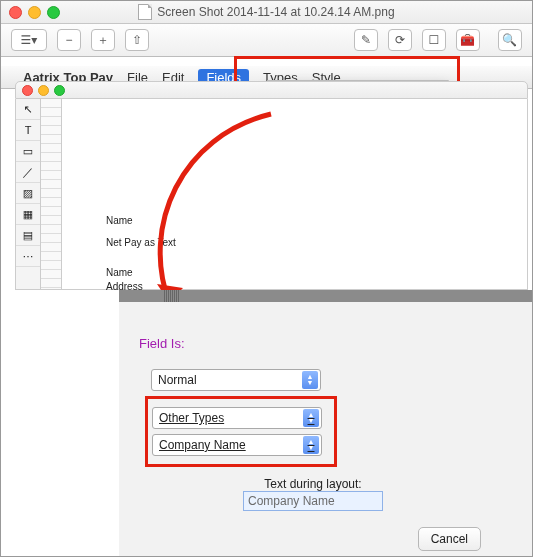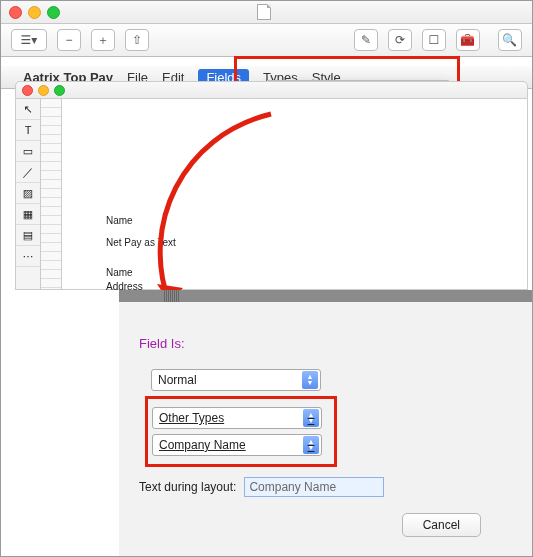--- a/index.html
+++ b/index.html
@@ -45,38 +45,39 @@
   
   .arrow-svg{position:absolute;left:120px;top:105px;pointer-events:none;}
   
   .dim{position:absolute;left:118px;top:289px;width:415px;height:268px;background:#f2f2f2;border-top:12px solid #8b8b8b;}
   .dim::before{content:"";position:absolute;left:45px;top:-12px;width:16px;height:12px;background:repeating-linear-gradient(90deg,#666,#666 1px,#8b8b8b 1px,#8b8b8b 2px);}
   .dialog{position:absolute;left:18px;top:28px;width:350px;background:#f2f2f2;}
   .dialog .dlabel{font-size:13px;color:#a21caf;margin:6px 0 18px 2px;}
   .combo{height:20px;background:#fff;border:1px solid #a9a9a9;border-radius:3px;display:flex;align-items:center;justify-content:space-between;padding:0 2px 0 6px;font-size:12px;margin:5px 0 5px 14px;width:160px;position:relative;}
   .combo .cap{width:16px;height:18px;background:linear-gradient(#8fb9ff,#5a8ff0);border-radius:2px;display:flex;flex-direction:column;align-items:center;justify-content:center;color:#fff;font-size:7px;line-height:6px;}
   .redbox2{border:3px solid #e2200f;padding:3px 4px;margin:4px 0 6px 8px;width:178px;text-decoration:underline;}
-  .row{display:flex;align-items:center;gap:8px;margin:10px 0 0 2px;font-size:12px;}
+  .row{display:flex;align-items:center;margin:10px 0 0 2px;font-size:12px;flex-direction:column;}
   .txtin{height:18px;border:1px solid #8fb2e8;background:#e9f2ff;color:#6b6b6b;padding:0 4px;font-size:12px;width:130px;}
   .btnrow{display:flex;gap:10px;justify-content:flex-end;margin:16px 6px 0 0;}
-  .btn{height:22px;border-radius:5px;padding:0 20px;font-size:12px;display:flex;align-items:center;justify-content:center;border:1px solid #b7b7b7;background:linear-gradient(#fff,#eee);margin-left:27px;}
+  .btn{height:22px;border-radius:5px;padding:0 12px;font-size:12px;display:flex;align-items:center;justify-content:center;border:1px solid #b7b7b7;background:linear-gradient(#fff,#eee);margin-left:27px;}
   .btn.primary{background:linear-gradient(#5ea0ff,#1f6fe8);color:#fff;border:1px solid #1f5fbf;}
   .sc{color:#888;font-size:12px;}
 </style>
 </head>
 <body>
 <div class="frame">
 
 <div class="titlebar">
   <div class="traffic">
     <div class="tl red"></div>
     <div class="tl yel"></div>
     <div class="tl grn"></div>
   </div>
   <span class="doc-icon"></span>
+  <span>Screen Shot 2014-11-14 at 10.24.14 AM.png</span>
 </div>
 
 <div class="toolbar">
   <div class="tb-group">
     <div class="tb-btn wide">☰▾</div>
     <div class="tb-btn">−</div>
     <div class="tb-btn">＋</div>
     <div class="tb-btn">⇧</div>
   </div>
   <div style="flex:1"></div>

